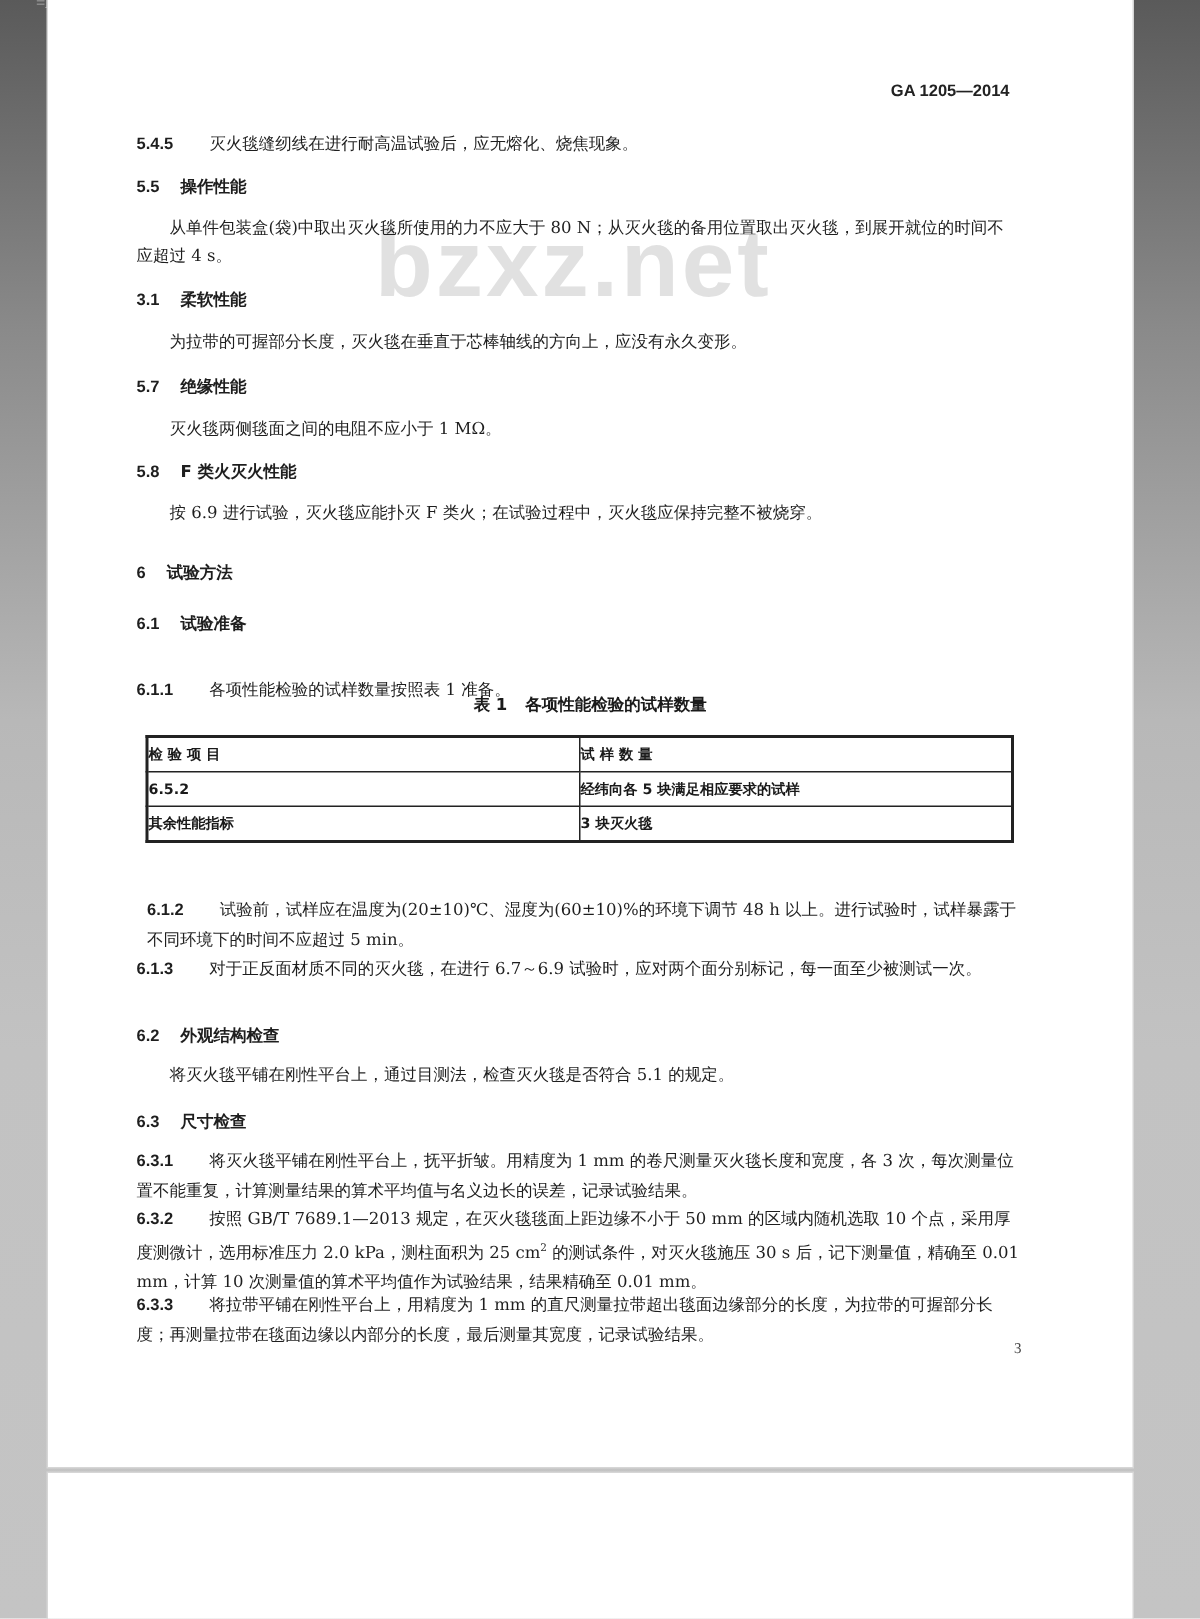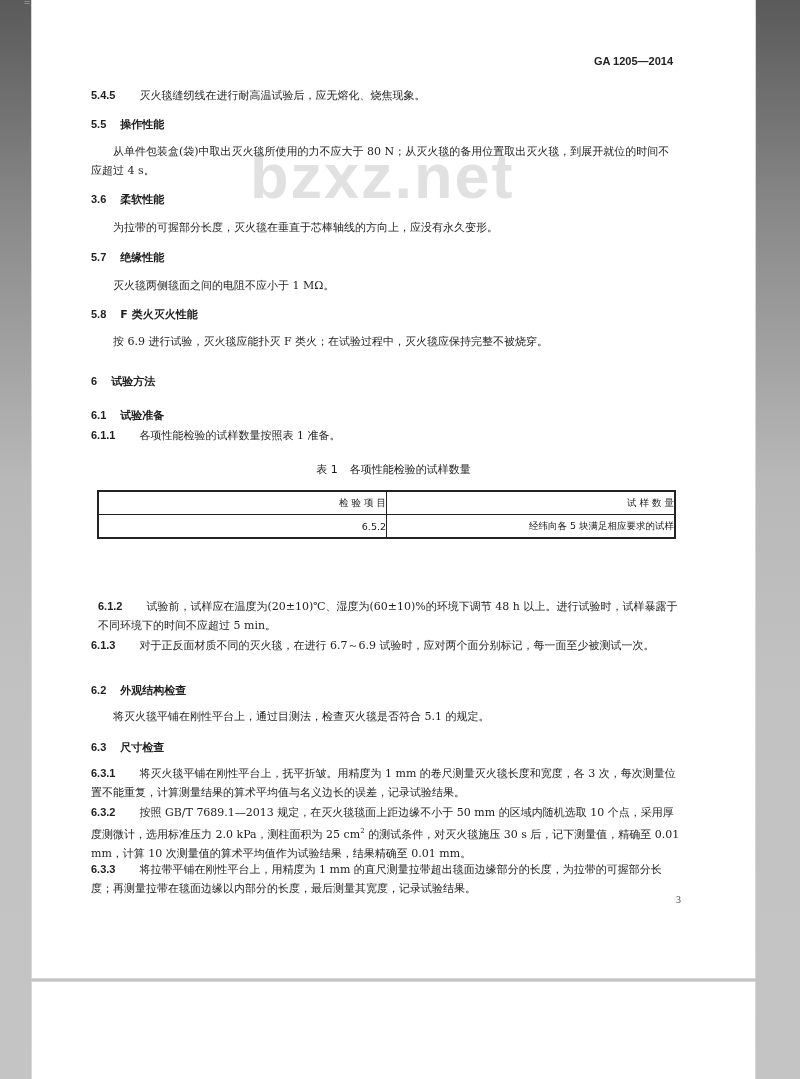--- a/index.html
+++ b/index.html
@@ -37,29 +37,29 @@
   .p .num { font-weight: bold; font-family: "Liberation Sans", sans-serif; margin-right: 24px; }
   .indent { text-indent: 22px; }
   .watermark {
     left: 218px; top: 140px; font-size: 63px; font-weight: bold;
     color: rgba(200,200,200,0.55); font-family: Liberation Sans, sans-serif;
     letter-spacing: 2px; z-index: 0;
   }
   .content { position: relative; z-index: 1; }
   .table-caption {
     left: 0; width: 723px; text-align: center; top: 462px;
-    font-size: 11px; font-weight: normal; font-family: "DejaVu Sans", sans-serif;
+    font-size: 11px; font-weight: bold; font-family: "DejaVu Sans", sans-serif;
   }
   .table-caption .num { margin-right: 12px; }
   table.doc-table {
     position: absolute; left: 65px; top: 490px; width: 579px;
     border-collapse: collapse; font-size: 9.5px; font-family: "DejaVu Sans", sans-serif;
   }
   table.doc-table td, table.doc-table th {
-    border: 1px solid #222; text-align: right; height: 22px; padding: 0; font-weight: normal;
+    border: 1px solid #222; text-align: left; height: 22px; padding: 0; font-weight: bold;
   }
   table.doc-table { border: 2px solid #222; }
   .page-number { right: 74px; top: 894px; font-size: 10px; color: #444; font-family: "Liberation Serif", serif; }
   .footer-std { left: 56px; top: 96px; font-size: 11px; font-family: "Liberation Sans", sans-serif; color: #222; }
   sup { font-size: 7px; }
 </style>
 </head>
 <body>
 
 <div class="abs top-watermark">=I I I KAbNII KAÇa</div>
@@ -73,21 +73,21 @@
     <div class="abs p" style="left:59px; top:86px;">
       <span class="num">5.4.5</span><span>灭火毯缝纫线在进行耐高温试验后，应无熔化、烧焦现象。</span>
     </div>
 
     <div class="abs h" style="left:59px; top:117px;">
       <span class="num">5.5</span><span>操作性能</span>
     </div>
     <div class="abs p indent" style="left:59px; top:142px;">从单件包装盒(袋)中取出灭火毯所使用的力不应大于 80 N；从灭火毯的备用位置取出灭火毯，到展开就位的时间不应超过 4 s。</div>
 
     <div class="abs h" style="left:59px; top:192px;">
-      <span class="num">3.6</span><span>柔软性能</span>
+      <span class="num">3.1</span><span>柔软性能</span>
     </div>
     <div class="abs p indent" style="left:59px; top:218px;">为拉带的可握部分长度，灭火毯在垂直于芯棒轴线的方向上，应没有永久变形。</div>
 
     <div class="abs h" style="left:59px; top:250px;">
       <span class="num">5.7</span><span>绝缘性能</span>
     </div>
     <div class="abs p indent" style="left:59px; top:276px;">灭火毯两侧毯面之间的电阻不应小于 1 MΩ。</div>
 
     <div class="abs h" style="left:59px; top:307px;">
       <span class="num">5.8</span><span>F 类火灭火性能</span>
@@ -95,37 +95,41 @@
     <div class="abs p indent" style="left:59px; top:332px;">按 6.9 进行试验，灭火毯应能扑灭 F 类火；在试验过程中，灭火毯应保持完整不被烧穿。</div>
 
     <div class="abs h" style="left:59px; top:374px;">
       <span class="num">6</span><span>试验方法</span>
     </div>
 
     <div class="abs h" style="left:59px; top:408px;">
       <span class="num">6.1</span><span>试验准备</span>
     </div>
 
-    <div class="abs p" style="left:59px; top:426px;">
+    <div class="abs p" style="left:59px; top:450px;">
       <span class="num">6.1.1</span><span>各项性能检验的试样数量按照表 1 准备。</span>
     </div>
 
     <div class="abs table-caption">
       <span class="num">表 1</span><span>各项性能检验的试样数量</span>
     </div>
 
     <table class="doc-table">
       <tbody>
           <tr>
         <th style="width:50%;">检 验 项 目</th>
         <th>试 样 数 量</th>
       </tr>
       <tr>
         <td>6.5.2</td>
         <td>经纬向各 5 块满足相应要求的试样</td>
+      </tr>
+      <tr>
+        <td>其余性能指标</td>
+        <td>3 块灭火毯</td>
       </tr>
     </tbody>
       </table>
 
     <div class="abs p" style="left:66px; top:597px; width:590px;">
       <span class="num">6.1.2</span><span>试验前，试样应在温度为(20±10)℃、湿度为(60±10)%的环境下调节 48 h 以上。进行试验时，试样暴露于不同环境下的时间不应超过 5 min。</span>
     </div>
 
     <div class="abs p" style="left:59px; top:636px; width:590px;">
       <span class="num">6.1.3</span><span>对于正反面材质不同的灭火毯，在进行 6.7～6.9 试验时，应对两个面分别标记，每一面至少被测试一次。</span>

